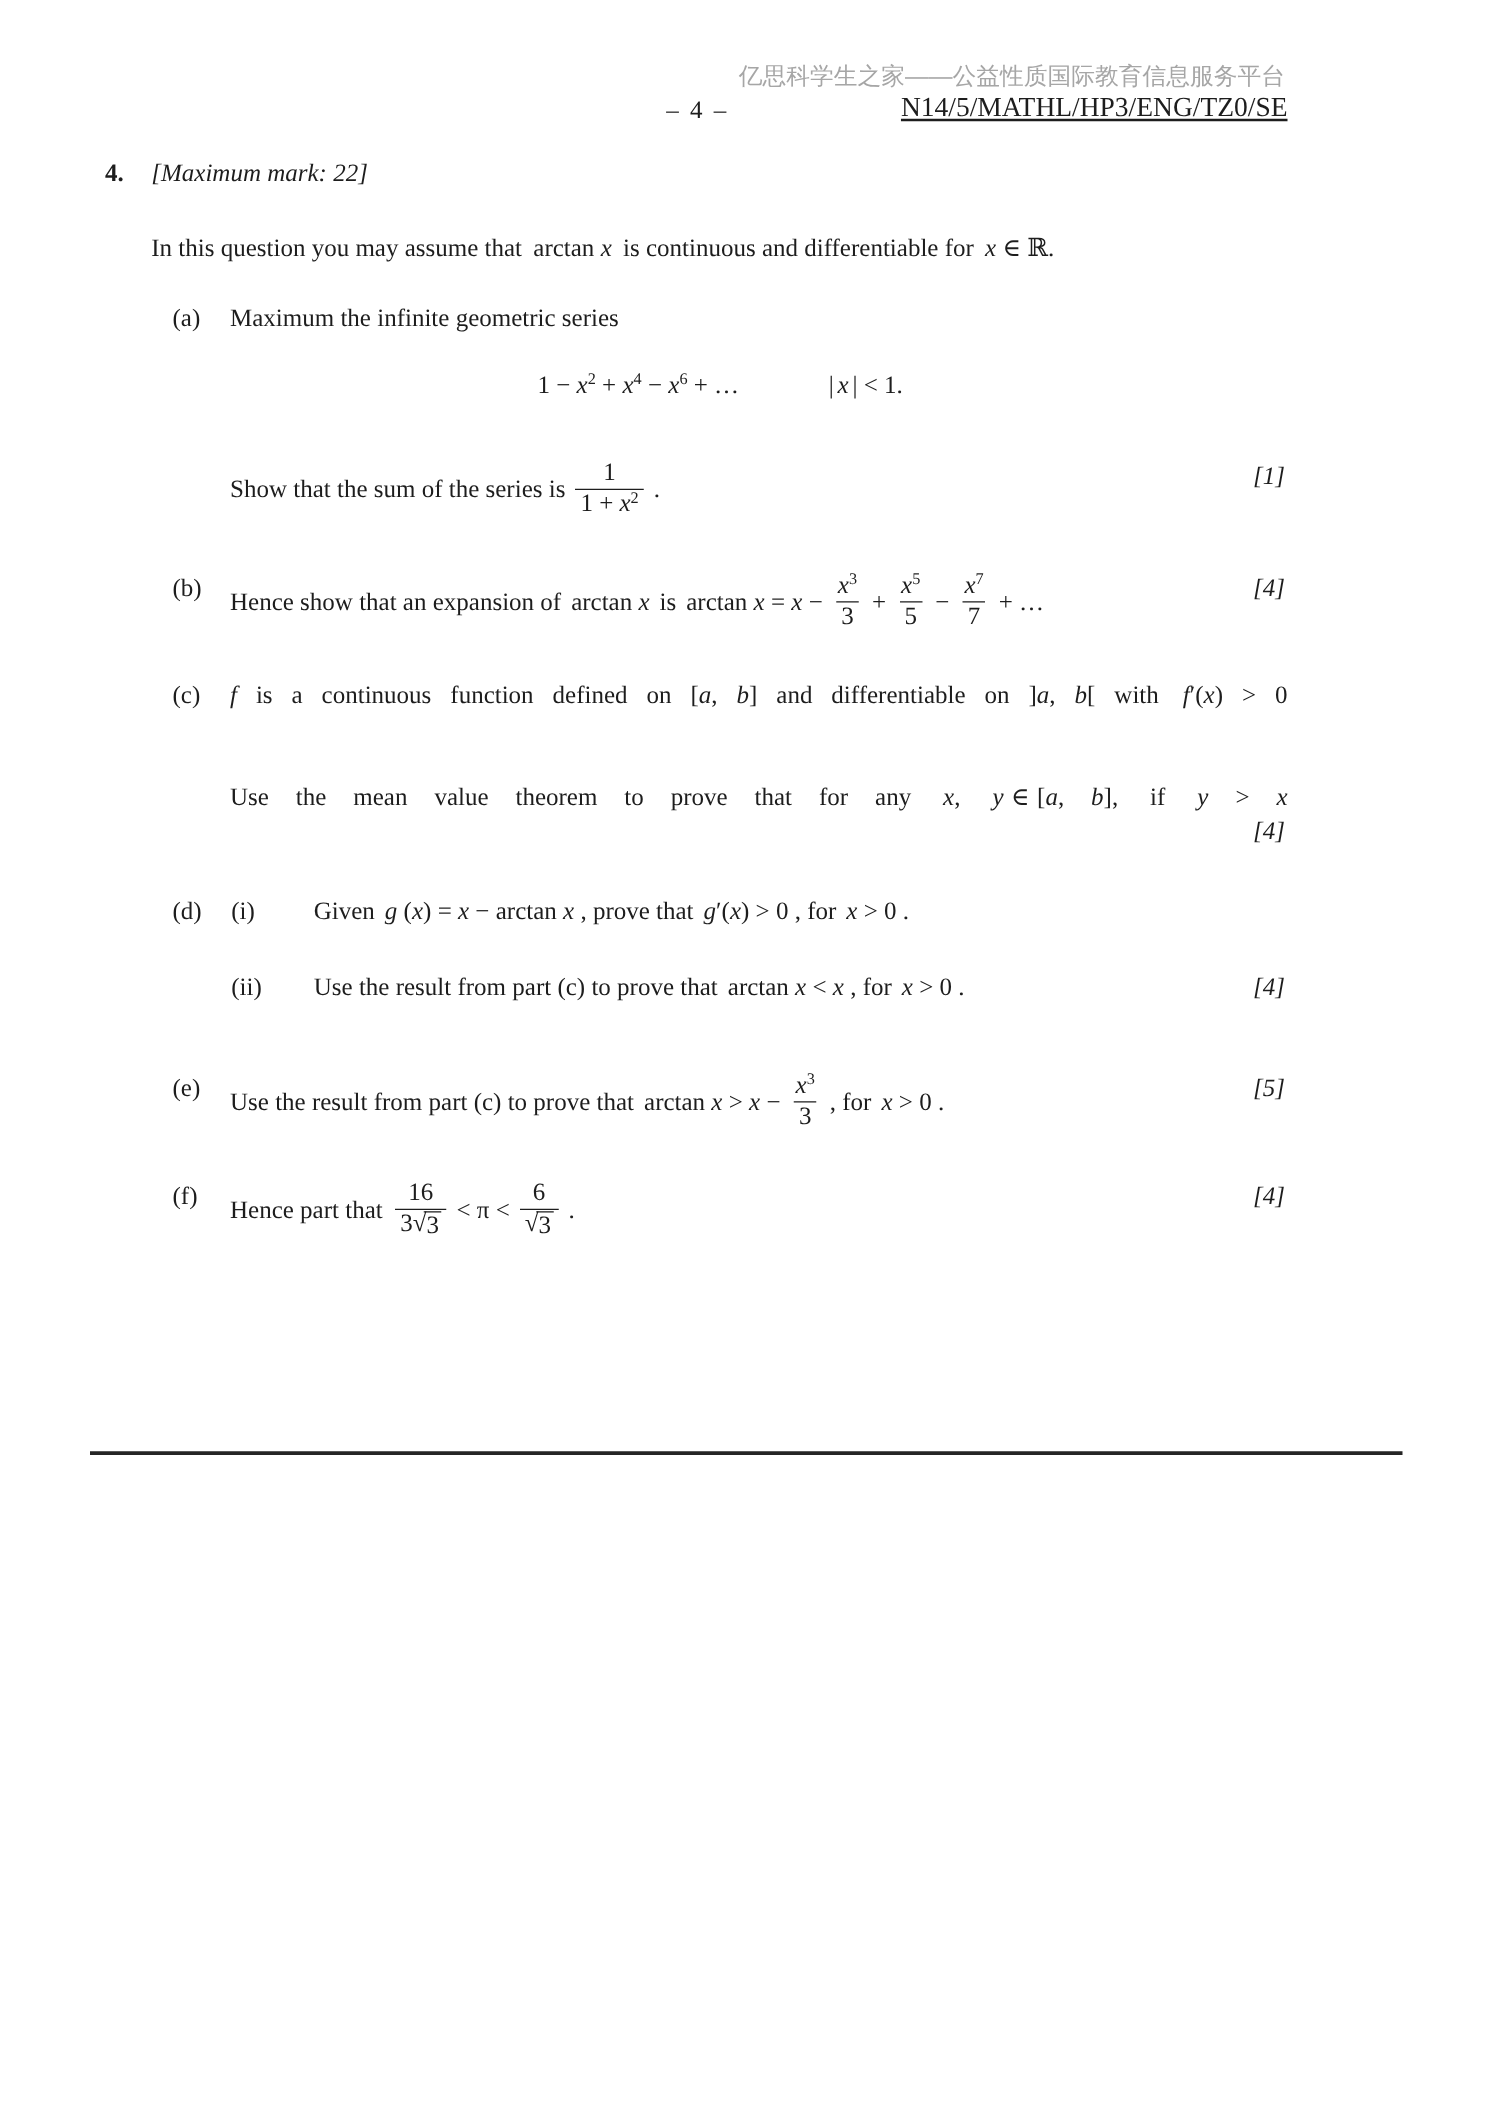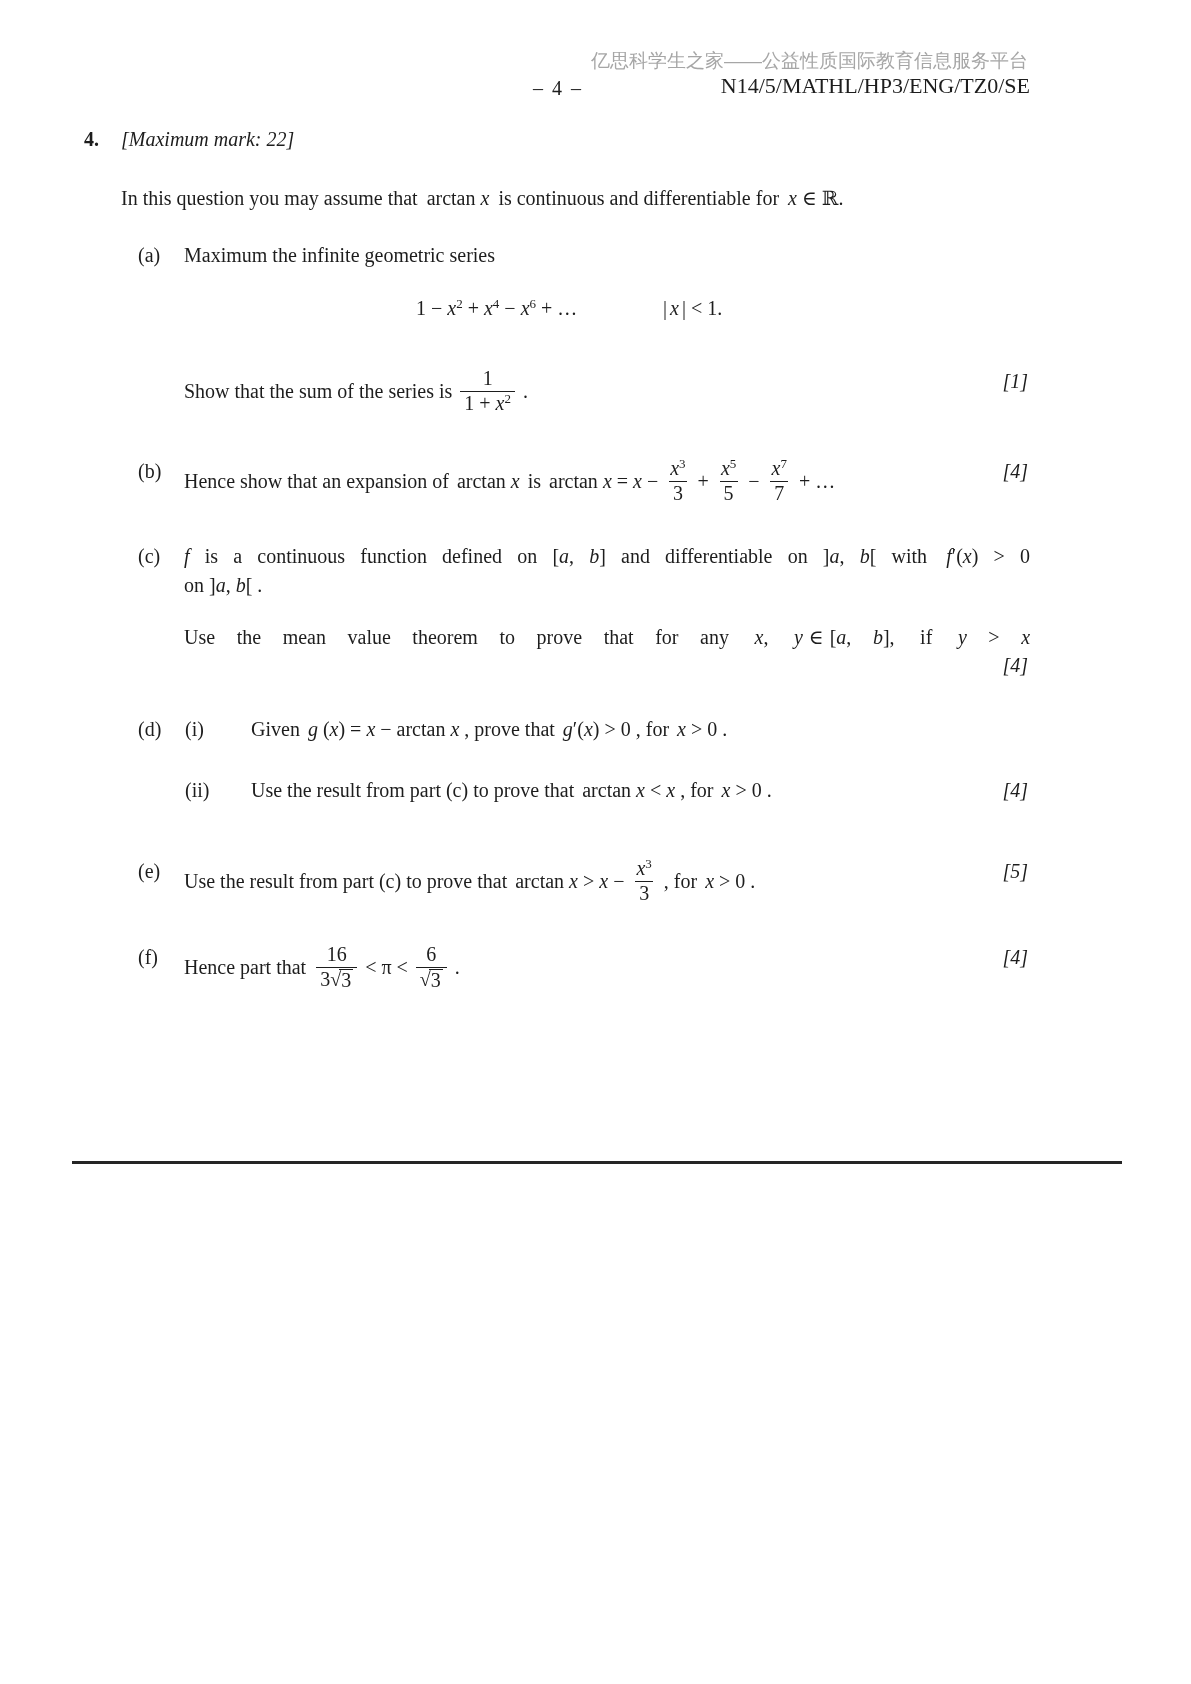--- a/index.html
+++ b/index.html
@@ -51,32 +51,32 @@
     font-size:19px;color:#9b9b9b;
   }
 </style>
 </head>
 <body>
 
 <div class="page">
 
   <div class="abs watermark" style="top:48px;right:163px;">亿思科学生之家——公益性质国际教育信息服务平台</div>
   <div class="abs pagenum" style="top:77px;left:533px;">– 4 –</div>
-  <div class="abs papercode" style="top:73px;right:161px;">N14/5/MATHL/HP3/ENG/TZ0/SE</div>
+  <div class="abs papercode" style="top:73px;right:161px;text-decoration:underline;">N14/5/MATHL/HP3/ENG/TZ0/SE</div>
 
   <div class="abs qnum" style="top:128px;left:84px;">4.</div>
   <div class="abs maxmark" style="top:128px;left:121px;">[Maximum mark:  22]</div>
 
   <div class="abs" style="top:186px;left:121px;width:870px;"><span class="rm">In this question you may assume that </span><span class="sp" style="width: 4px;"></span><span class="rm">arctan </span><span class="it">x</span><span class="sp" style="width: 4px;"></span><span class="rm"> is continuous and differentiable for </span><span class="sp" style="width: 4px;"></span><span class="it">x</span><span class="rm"> ∈ ℝ.</span></div>
 
   <div class="abs" style="top:244px;left:0;width:1191px;">
     <span class="label">(a)</span>
     <span class="parttext"><span class="rm">Maximum the infinite geometric series</span></span>
   </div>
-  <div class="abs" style="top:297px;left:416px;"><span class="rm">1 − </span><span class="it">x</span><span class="sup">2</span><span class="rm"> + </span><span class="it">x</span><span class="sup">4</span><span class="rm"> − </span><span class="it">x</span><span class="sup">6</span><span class="rm"> + …</span></div>
+  <div class="abs" style="top:297px;left:430px;"><span class="rm">1 − </span><span class="it">x</span><span class="sup">2</span><span class="rm"> + </span><span class="it">x</span><span class="sup">4</span><span class="rm"> − </span><span class="it">x</span><span class="sup">6</span><span class="rm"> + …</span></div>
   <div class="abs" style="top:297px;left:663px;"><span class="rm">|</span><span class="sp" style="width: 3px;"></span><span class="it">x</span><span class="sp" style="width: 3px;"></span><span class="rm">| &lt; 1.</span></div>
   <div class="abs" style="top:356px;left:0;width:1191px;height:54px;">
     <span class="parttext" style="top:14px;"><span class="rm">Show that the sum of the series is </span><span class="frac">
           <span class="num"><span class="rm">1</span></span>
           <span class="den"><span class="rm">1 + </span><span class="it">x</span><span class="sup">2</span></span>
         </span><span class="rm"> .</span></span>
     <span class="mark" style="top:14px;">[1]</span>
   </div>
 
   <div class="abs" style="top:442px;left:0;width:1191px;height:62px;">
@@ -91,21 +91,20 @@
           <span class="num"><span class="it">x</span><span class="sup">7</span></span>
           <span class="den"><span class="rm">7</span></span>
         </span><span class="rm"> + …</span></span>
     <span class="mark" style="top:18px;">[4]</span>
   </div>
 
   <div class="abs" style="top:545px;left:0;width:1191px;">
     <span class="label">(c)</span>
     <div class="parttext">
       <div class="just"><span class="it">f</span><span class="rm"> is a continuous function defined on [</span><span class="it">a</span><span class="rm">, </span><span class="it">b</span><span class="rm">] and differentiable on ]</span><span class="it">a</span><span class="rm">, </span><span class="it">b</span><span class="rm">[ with </span><span class="sp" style="width: 4px;"></span><span class="it">f</span><span class="rm">′(</span><span class="it">x</span><span class="rm">) &gt; 0</span></div>
-      <div class="line2"><span class="rm">on ]</span><span class="it">a</span><span class="rm">, </span><span class="it">b</span><span class="rm">[ .</span></div>
     </div>
   </div>
   <div class="abs" style="top:625px;left:0;width:1191px;">
     <div class="parttext">
       <div class="just"><span class="rm">Use the mean value theorem to prove that for any </span><span class="sp" style="width: 4px;"></span><span class="it">x</span><span class="rm">, </span><span class="sp" style="width: 4px;"></span><span class="it">y</span><span class="sp" style="width: 6px;"></span><span class="rm">∈</span><span class="sp" style="width: 6px;"></span><span class="rm">[</span><span class="it">a</span><span class="rm">, </span><span class="it">b</span><span class="rm">], </span><span class="sp" style="width: 4px;"></span><span class="rm">if </span><span class="sp" style="width: 4px;"></span><span class="it">y</span><span class="rm"> &gt; </span><span class="it">x</span></div>
     </div>
     <span class="mark" style="top:29px;">[4]</span>
   </div>
 
   <div class="abs" style="top:718px;left:0;width:1191px;">

